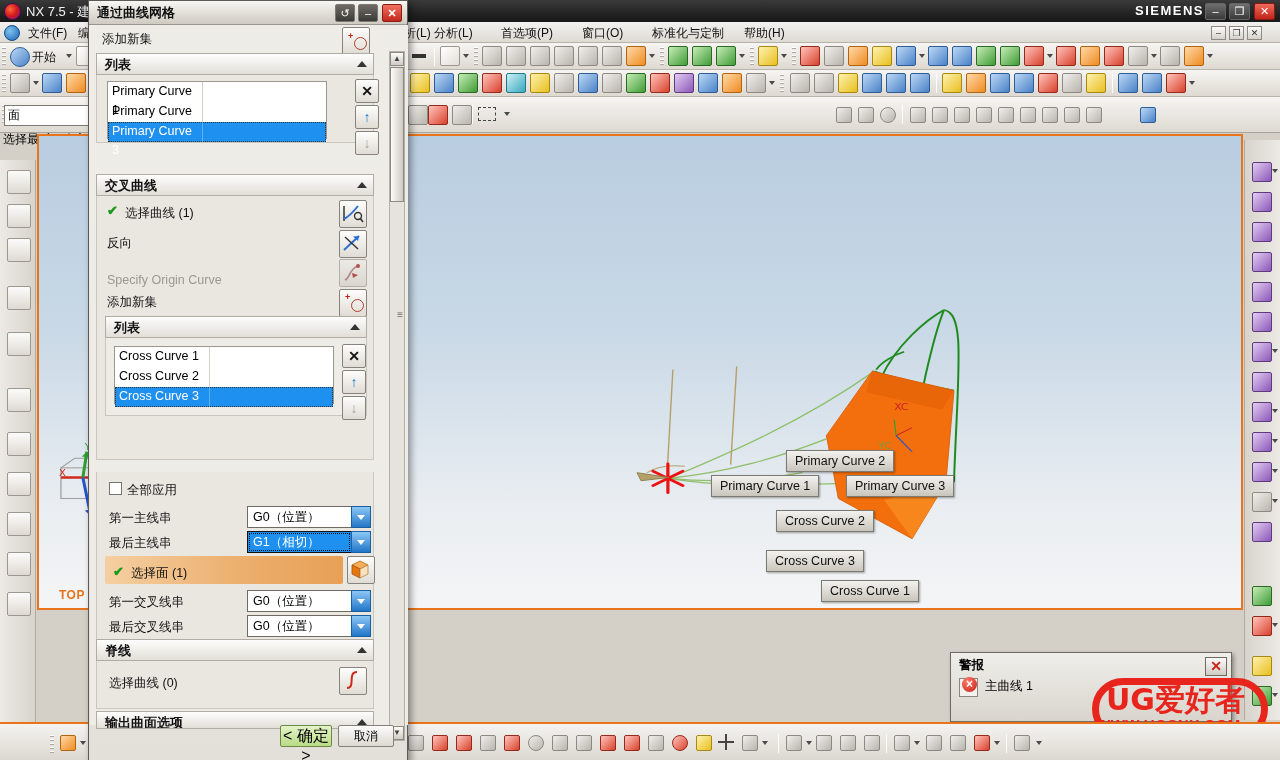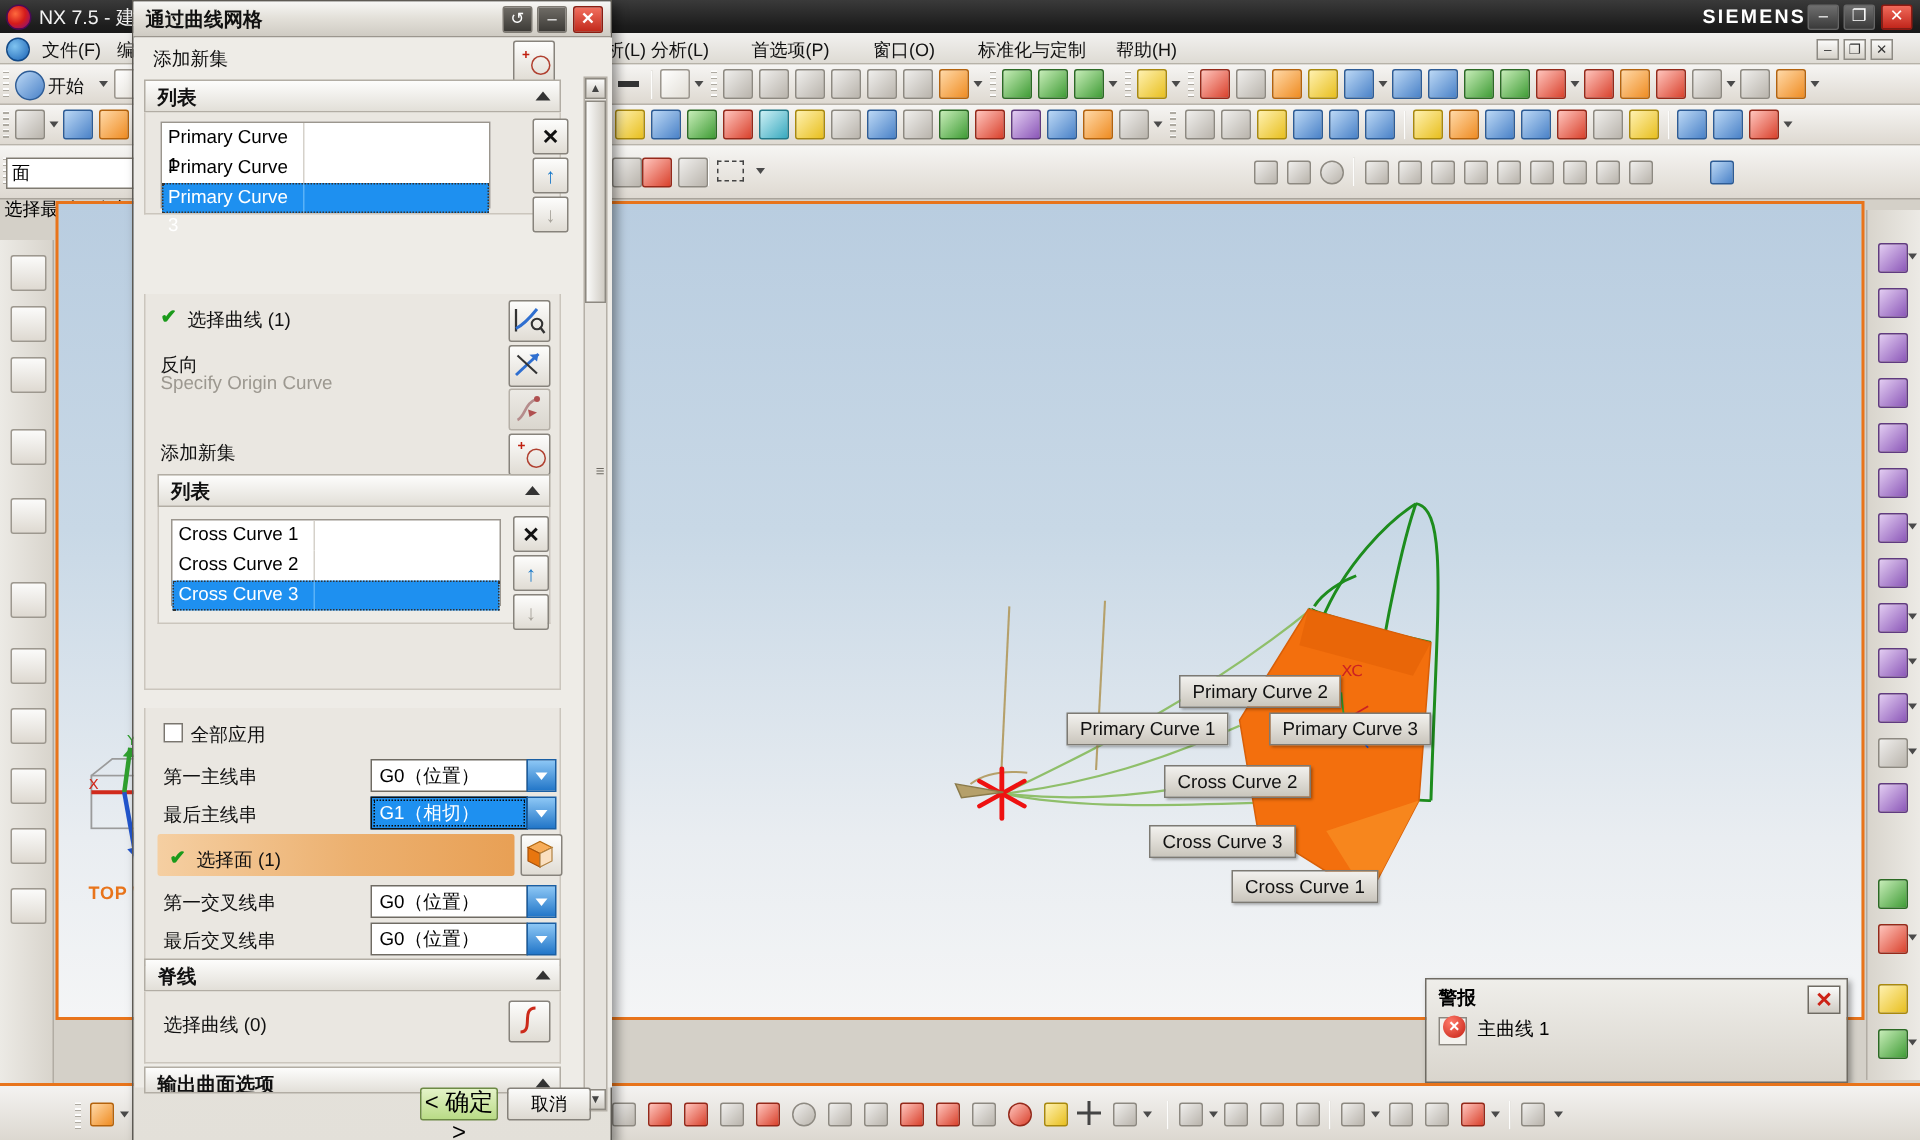--- a/index.html
+++ b/index.html
@@ -139,21 +139,21 @@
     background: linear-gradient(to bottom,#fbfbfa,#ded9d1);
   }
   .right-rail {
     position: absolute; right: 0; top: 140px; width: 36px; height: 580px;
     background: linear-gradient(to left,#eceae5,#d8d4cc);
     border-left: 1px solid #b1aca3;
   }
 
   
   .viewport {
-    position: absolute; left: 37px; top: 134px; width: 1206px; height: 546px;
+    position: absolute; left: 37px; top: 134px; width: 1206px; height: 476px;
     background: linear-gradient(to bottom, #b9cde0 0%, #c8d8e6 40%, #e9edf1 78%, #f4f5f6 100%);
     border: 2px solid #e8741b;
   }
   .vp-svg { position: absolute; left: 0; top: 0; width: 100%; height: 100%; }
 
   .curve-tag {
     position: absolute; height: 22px; line-height: 21px;
     padding: 0 8px;
     background: linear-gradient(to bottom,#f2f1ee 0%,#dddad3 55%,#c9c5bc 100%);
     border: 1px solid #7d7a73;
@@ -690,20 +690,34 @@
   <div class="curve-tag" style="left:766px;top:550px;">Cross Curve  3</div>
   <div class="curve-tag" style="left:821px;top:580px;">Cross Curve  1</div>
 
   <div class="warn-win">
     <div class="warn-title">警报</div>
     <div class="warn-close">✕</div>
     <div class="warn-icon"></div>
     <div class="warn-l1">主曲线 1</div>
   </div>
 
+  <div class="wm">
+    <div class="wm-ring"></div>
+    <div class="wm-cn">UG爱好者</div>
+    <div class="wm-url">WWW.UGSNX.COM</div>
+    <div class="wm-tray">
+      <span class="tray-ic g-orange" style="left:6px;"></span>
+      <span class="tray-ic g-blue" style="left:28px;"></span>
+      <span class="tray-ic g-blue" style="left:50px;"></span>
+      <span class="tray-ic g-grey" style="left:72px;"></span>
+      <span class="tray-ic g-grey" style="left:94px;"></span>
+      <span class="tray-ic g-grey" style="left:116px;"></span>
+      <span class="tray-ic g-blue" style="left:138px;"></span>
+    </div>
+  </div>
 
   <div class="bottom-bar">
     <div class="grip" style="left:50px;top:11px;"></div>
     <div class="ticon g-orange sm" style="left:60px;top:11px;"></div>
     <div class="caret" style="left:80px;top:17px;"></div>
     <div class="ticon g-grey sm" style="left:408px;top:11px;"></div>
     <div class="ticon g-red sm" style="left:432px;top:11px;"></div>
     <div class="ticon g-red sm" style="left:456px;top:11px;"></div>
     <div class="ticon g-grey sm" style="left:480px;top:11px;"></div>
     <div class="ticon g-red sm" style="left:504px;top:11px;"></div>
@@ -777,20 +791,24 @@
           <div class="list-row sel" style="top:40px;">
             <span class="c1"><span>Primary Curve</span> <span>3</span></span>
             <span class="c2"></span>
           </div>
         </div>
         <div class="list-btn" style="left:258px;top:4px;">✕</div>
         <div class="list-btn" style="left:258px;top:30px;color:#1878c8;">↑</div>
         <div class="list-btn" style="left:258px;top:56px;color:#a8a49c;">↓</div>
       </div>
 
+      <div class="grp-head" style="top:149px;">
+        <span class="grp-head-text">交叉曲线</span>
+        <span class="chev"></span>
+      </div>
       <div class="grp-panel" style="top:171px;height:264px;">
         <span class="check-mark" style="left:10px;top:7px;">✔</span>
         <span class="row-label" style="left:28px;top:9px;">选择曲线 (1)</span>
         <div class="opt-btn" style="left:242px;top:4px;">
           <svg width="24" height="24" viewBox="0 0 24 24">
               <path d="M4,20 L4,5" stroke="#333" stroke-width="1.5" fill="none"></path>
               <path d="M4,18 C8,16 14,10 18,5" stroke="#2f6fd0" stroke-width="2" fill="none"></path>
               <circle cx="18" cy="15" r="3.5" fill="none" stroke="#333" stroke-width="1.4"></circle>
               <path d="M20,17 L23,21" stroke="#333" stroke-width="1.6"></path>
             </svg>
@@ -798,21 +816,21 @@
 
         <span class="row-label" style="left:10px;top:39px;">反向</span>
         <div class="opt-btn" style="left:242px;top:34px;">
           <svg width="24" height="24" viewBox="0 0 24 24">
               <path d="M4,19 L19,5" stroke="#2f6fd0" stroke-width="2"></path>
               <path d="M19,5 l-6,0.5 l5,4.5 z" fill="#2f6fd0"></path>
               <path d="M5,6 L18,18" stroke="#333" stroke-width="1.4"></path>
             </svg>
         </div>
 
-        <span class="row-label dim" style="left:10px;top:52px;">Specify Origin Curve</span>
+        <span class="row-label dim" style="left:10px;top:77px;">Specify Origin Curve</span>
         <div class="opt-btn dim" style="left:242px;top:63px;">
           <svg width="24" height="24" viewBox="0 0 24 24">
               <path d="M5,20 C10,18 10,8 18,6" stroke="#b58c8c" stroke-width="1.8" fill="none"></path>
               <circle cx="18" cy="6" r="2" fill="#b05050"></circle>
               <path d="M12,13 l6,2 l-5,3 z" fill="#b05050"></path>
             </svg>
         </div>
 
         <span class="row-label" style="left:10px;top:98px;">添加新集</span>
         <div class="opt-btn" style="left:242px;top:93px;">

